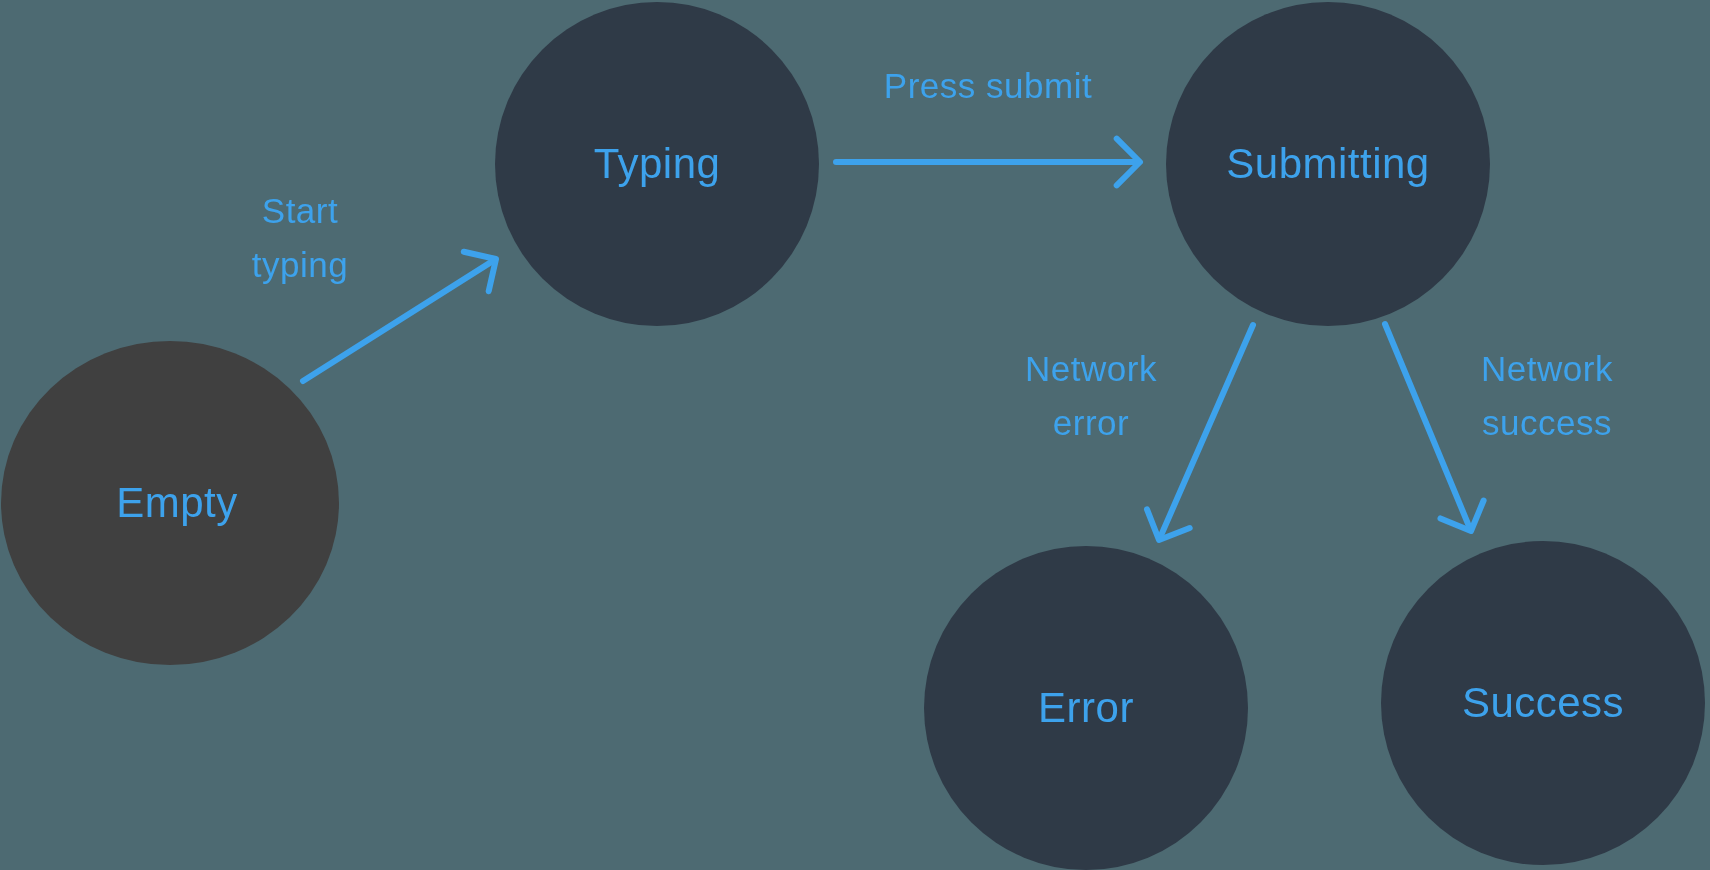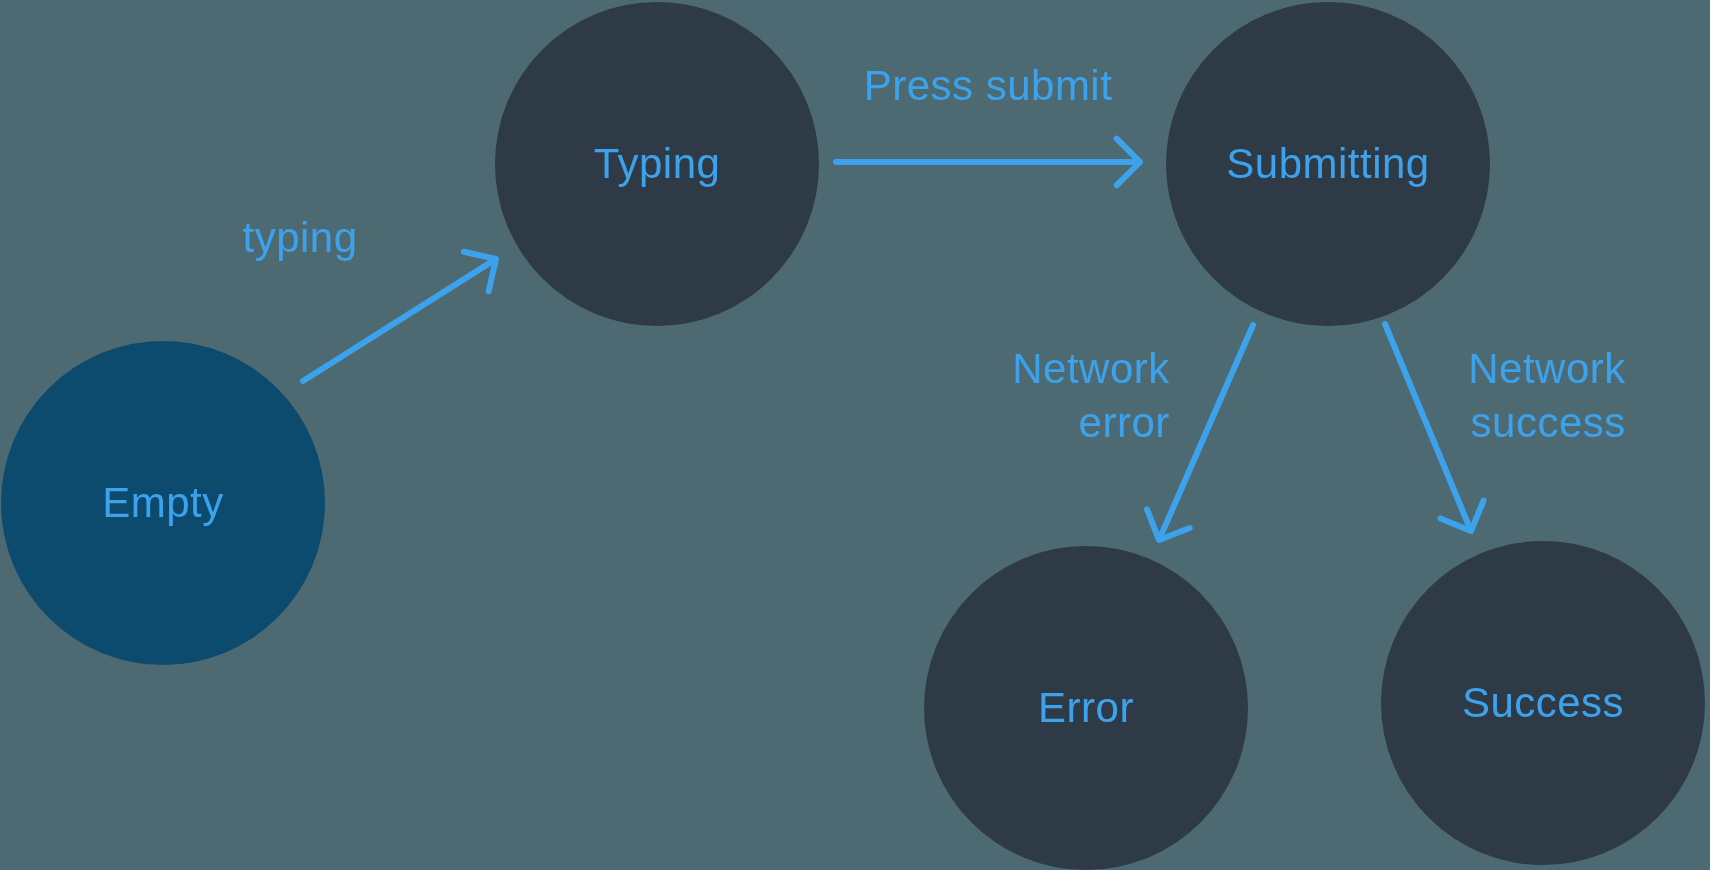--- a/index.html
+++ b/index.html
@@ -35,22 +35,22 @@
   }
   .node-label {
     font-size: 42px;
     font-weight: 500;
     letter-spacing: 0.5px;
     white-space: nowrap;
   }
   .edge-label {
     position: absolute;
     transform: translate(-50%, -50%);
-    text-align: right;
-    font-size: 42px;
+    text-align: center;
+    font-size: 35px;
     font-weight: 500;
     letter-spacing: 0.5px;
     line-height: 54px;
     white-space: nowrap;
   }
   .edge-label span {
     display: block;
   }
 </style>
 </head>
@@ -69,38 +69,39 @@
       <g stroke="#3DA2EC" stroke-width="6" stroke-linecap="round" stroke-linejoin="round" fill="none">
         <line x1="1253" y1="325" x2="1160.602381040118" y2="536.3349795359002"></line>
         <path d="M 1189.7 528.0 L 1159 540 L 1147.0 509.3"></path>
       </g>
       <g stroke="#3DA2EC" stroke-width="6" stroke-linecap="round" stroke-linejoin="round" fill="none">
         <line x1="1385" y1="324" x2="1469.4653405524798" y2="527.3061103995738"></line>
         <path d="M 1483.6 500.5 L 1471 531 L 1440.5 518.4"></path>
       </g>
     </svg>
   <div id="nodes-layer">
-      <div class="node" style="left: 1px; top: 341px; width: 324px; height: 324px; background: #0c4a6e;">
+      <div class="node" style="left: 1px; top: 341px; width: 324px; height: 324px; background: #404040; padding-left: 14px;">
         <span class="node-label" style="color: rgb(61, 162, 236);">Empty</span>
       </div>
       <div class="node" style="left: 495px; top: 2px; width: 324px; height: 324px; background: rgb(47, 58, 71);">
         <span class="node-label" style="color: rgb(61, 162, 236);">Typing</span>
       </div>
       <div class="node" style="left: 1166px; top: 2px; width: 324px; height: 324px; background: rgb(47, 58, 71); justify-content: center;">
         <span class="node-label" style="color: rgb(61, 162, 236);">Submitting</span>
       </div>
       <div class="node" style="left: 924px; top: 546px; width: 324px; height: 324px; background: rgb(47, 58, 71);">
         <span class="node-label" style="color: rgb(61, 162, 236);">Error</span>
       </div>
       <div class="node" style="left: 1381px; top: 541px; width: 324px; height: 324px; background: rgb(47, 58, 71);">
         <span class="node-label" style="color: rgb(61, 162, 236);">Success</span>
       </div>
     </div>
   <div id="labels-layer">
       <div class="edge-label" style="left: 300px; top: 238px; color: rgb(61, 162, 236);">
+        <span>Start</span>
         <span>typing</span>
       </div>
       <div class="edge-label" style="left: 988px; top: 86px; color: rgb(61, 162, 236);">
         <span>Press submit</span>
       </div>
       <div class="edge-label" style="left: 1091px; top: 396px; color: rgb(61, 162, 236);">
         <span>Network</span>
         <span>error</span>
       </div>
       <div class="edge-label" style="left: 1547px; top: 396px; color: rgb(61, 162, 236);">

